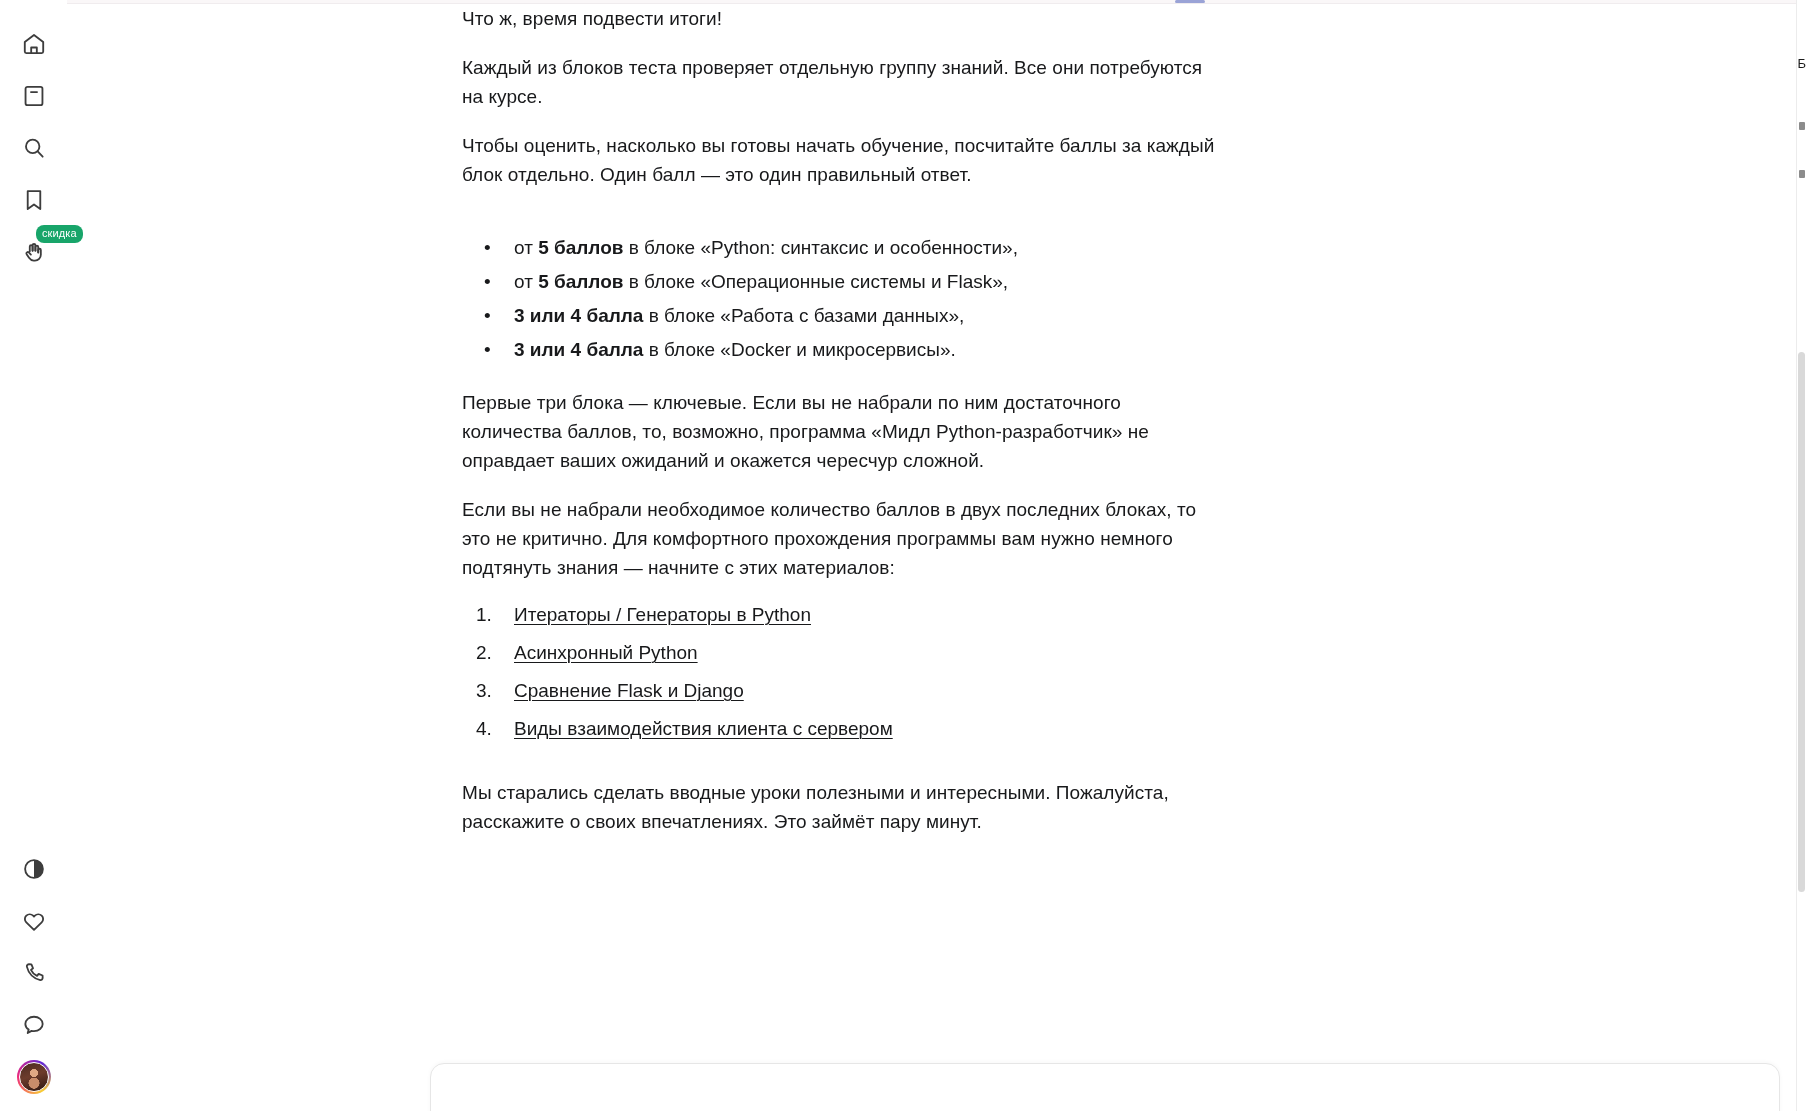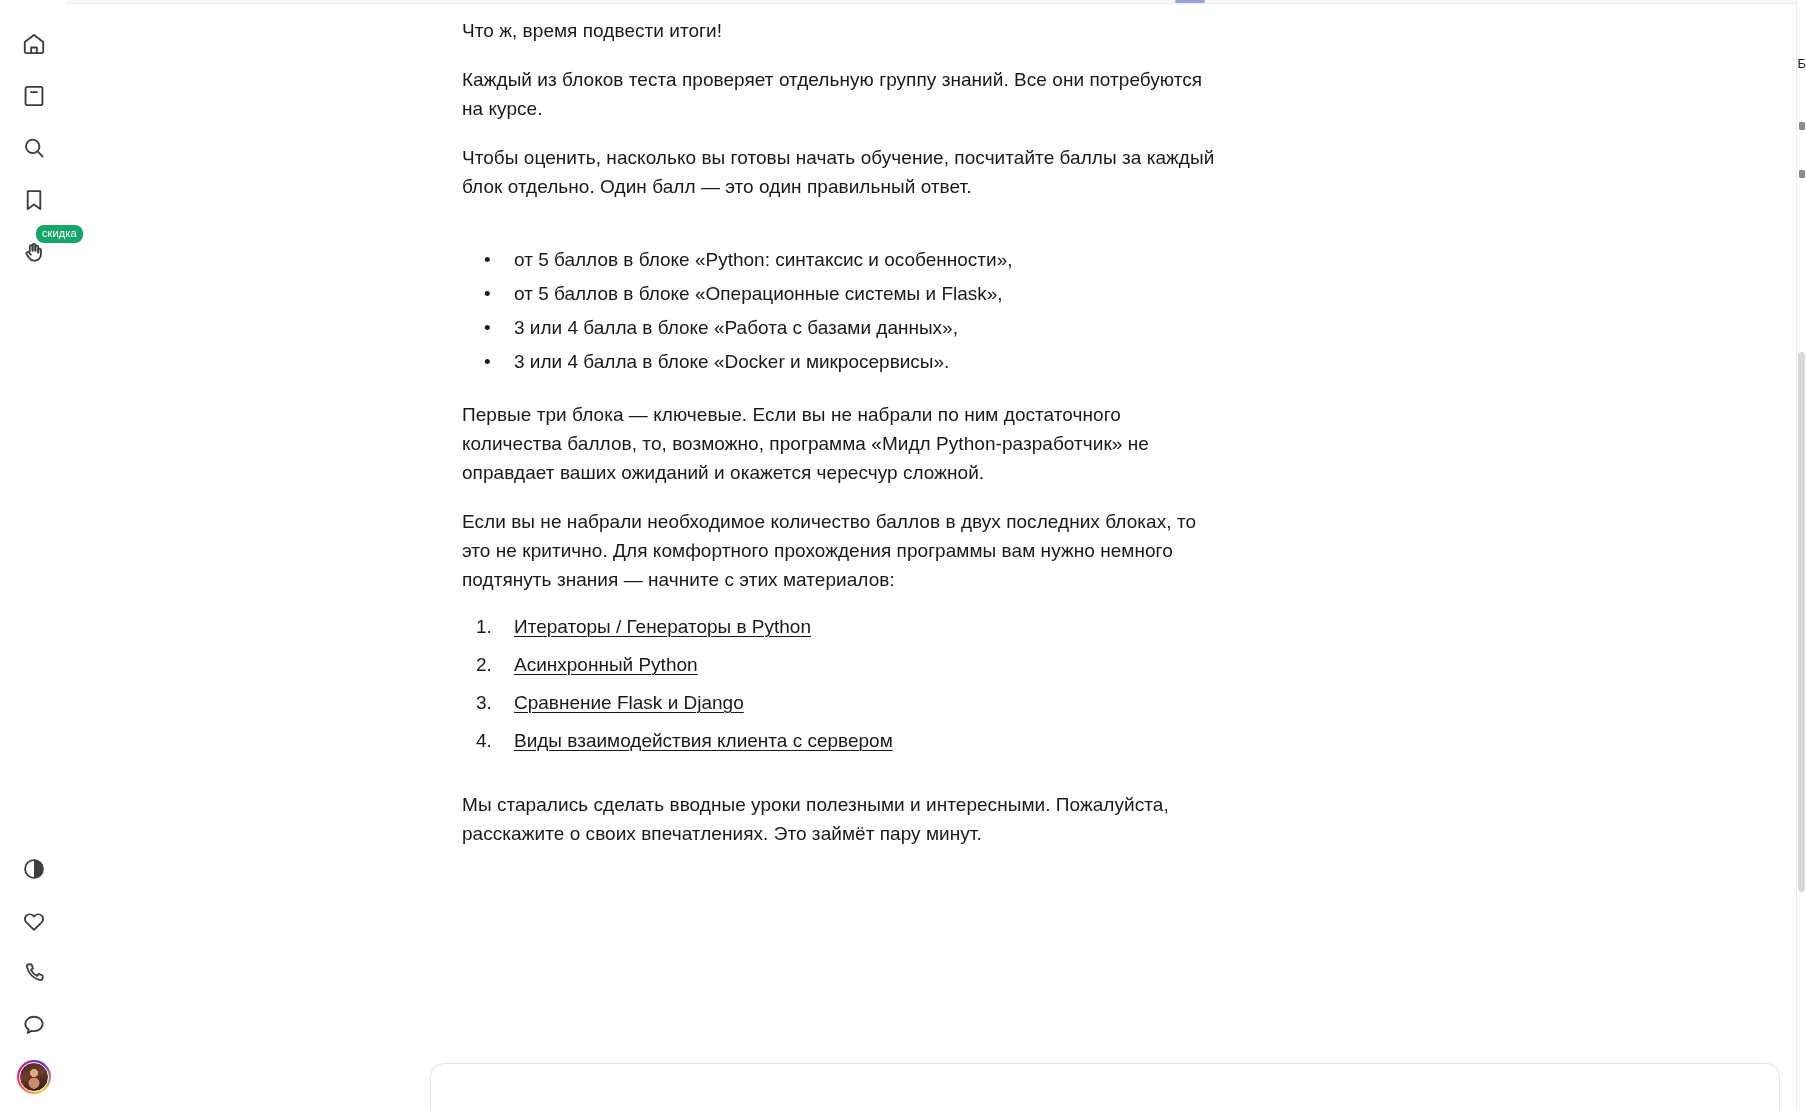--- a/index.html
+++ b/index.html
@@ -106,21 +106,21 @@
     background:
       radial-gradient(circle at 50% 72%, #c98c6a 0 22%, rgba(0,0,0,0) 23%),
       radial-gradient(circle at 50% 36%, #e0a884 0 17%, rgba(0,0,0,0) 18%),
       linear-gradient(160deg, #4a2b22 0%, #6d3c2c 45%, #2b1510 100%);
     overflow: hidden;
   }
 
   
   .content {
     position: absolute;
-    top: 16px;
+    top: 4px;
     left: 462px;
     width: 760px;
   }
 
   .para {
     color: #18191b;
     font-size: 19px;
     line-height: 29px;
     margin-bottom: 20px;
     letter-spacing: 0.05px;
@@ -143,21 +143,21 @@
   }
   ul.bullets li::before {
     content: "•";
     position: absolute;
     left: 22px;
     top: 0;
     color: #18191b;
     font-size: 19px;
     line-height: 29px;
   }
-  ul.bullets li b { font-weight: 400; }
+  ul.bullets li b { font-weight: 700; }
 
   ol.numbers {
     list-style: none;
     margin: 10px 0 0 0;
     padding: 0;
     counter-reset: linkcount;
   }
   ol.numbers li {
     position: relative;
     padding-left: 52px;

